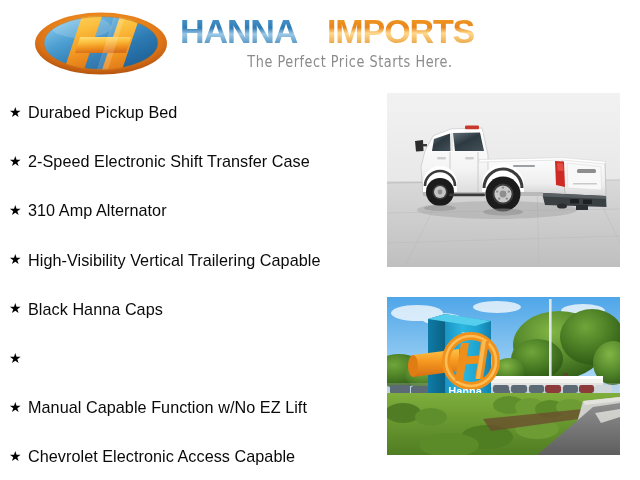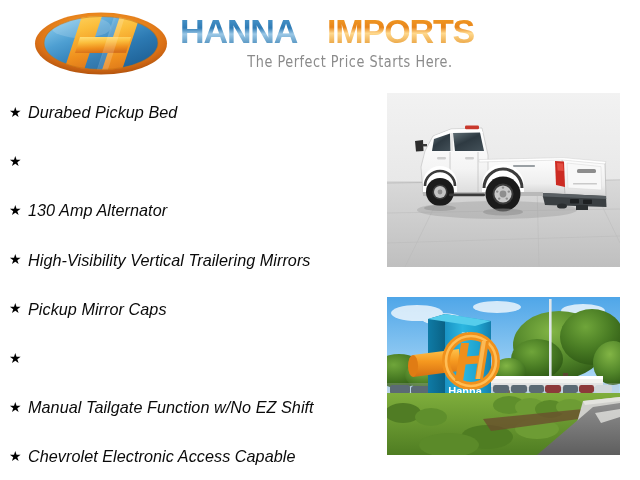--- a/index.html
+++ b/index.html
@@ -77,21 +77,20 @@
     position: relative;
     top: -1px;
   }
   .feature-label {
     flex: 1 1 auto;
     font-family: "Liberation Sans", sans-serif;
     font-size: 16.2px;
     color: #0a0a0a;
     white-space: nowrap;
     letter-spacing: 0.05px;
-    font-style: italic;
   }
 
   
   .photo {
     position: absolute;
     overflow: hidden;
     background: #ffffff;
   }
   #photo-vehicle {
     left: 387px; top: 93px;
@@ -171,39 +170,40 @@
   <div id="logo-tagline">The Perfect Price Starts Here.</div>
 </div>
 
 <ul id="features">
   <li class="feature-item">
     <span class="feature-star">★</span>
     <span class="feature-label">Durabed Pickup Bed</span>
   </li>
   <li class="feature-item">
     <span class="feature-star">★</span>
-  </li>
-  <li class="feature-item">
-    <span class="feature-star">★</span>
-    <span class="feature-label">130 Amp Alternator</span>
-  </li>
-  <li class="feature-item">
-    <span class="feature-star">★</span>
-    <span class="feature-label">High-Visibility Vertical Trailering Mirrors</span>
-  </li>
-  <li class="feature-item">
-    <span class="feature-star">★</span>
-    <span class="feature-label">Pickup Mirror Caps</span>
-  </li>
-  <li class="feature-item">
-    <span class="feature-star">★</span>
-  </li>
-  <li class="feature-item">
-    <span class="feature-star">★</span>
-    <span class="feature-label">Manual Tailgate Function w/No EZ Shift</span>
+    <span class="feature-label">2-Speed Electronic Shift Transfer Case</span>
+  </li>
+  <li class="feature-item">
+    <span class="feature-star">★</span>
+    <span class="feature-label">310 Amp Alternator</span>
+  </li>
+  <li class="feature-item">
+    <span class="feature-star">★</span>
+    <span class="feature-label">High-Visibility Vertical Trailering Capable</span>
+  </li>
+  <li class="feature-item">
+    <span class="feature-star">★</span>
+    <span class="feature-label">Black Hanna Caps</span>
+  </li>
+  <li class="feature-item">
+    <span class="feature-star">★</span>
+  </li>
+  <li class="feature-item">
+    <span class="feature-star">★</span>
+    <span class="feature-label">Manual Capable Function w/No EZ Lift</span>
   </li>
   <li class="feature-item">
     <span class="feature-star">★</span>
     <span class="feature-label">Chevrolet Electronic Access Capable</span>
   </li>
 </ul>
 
 <div class="photo" id="photo-vehicle">
   <svg viewBox="0 0 233 174" xmlns="http://www.w3.org/2000/svg" preserveAspectRatio="none">
     <defs>

